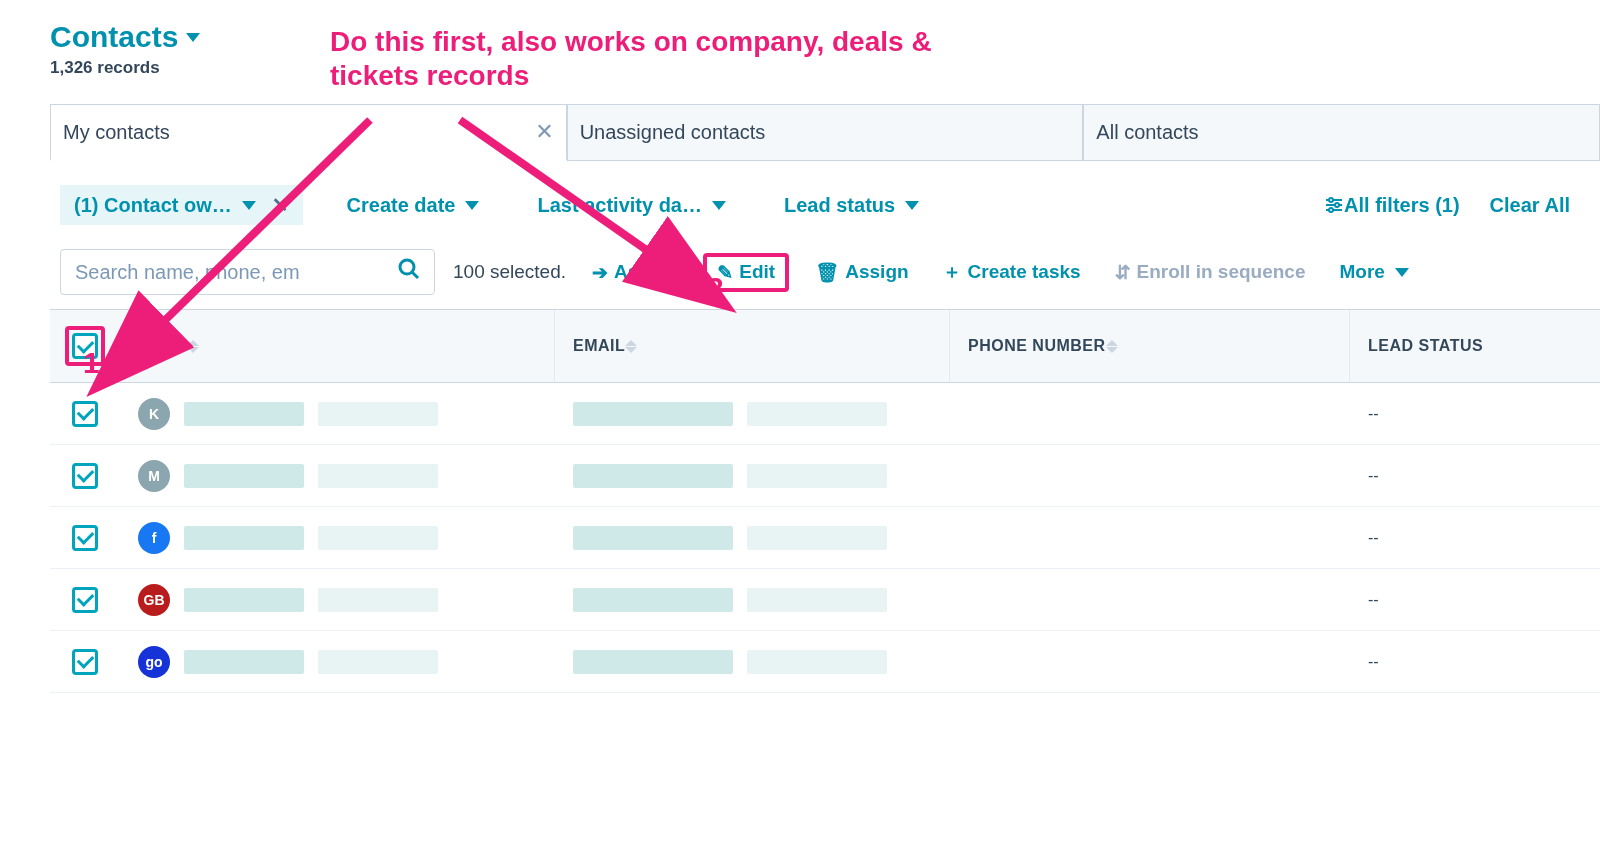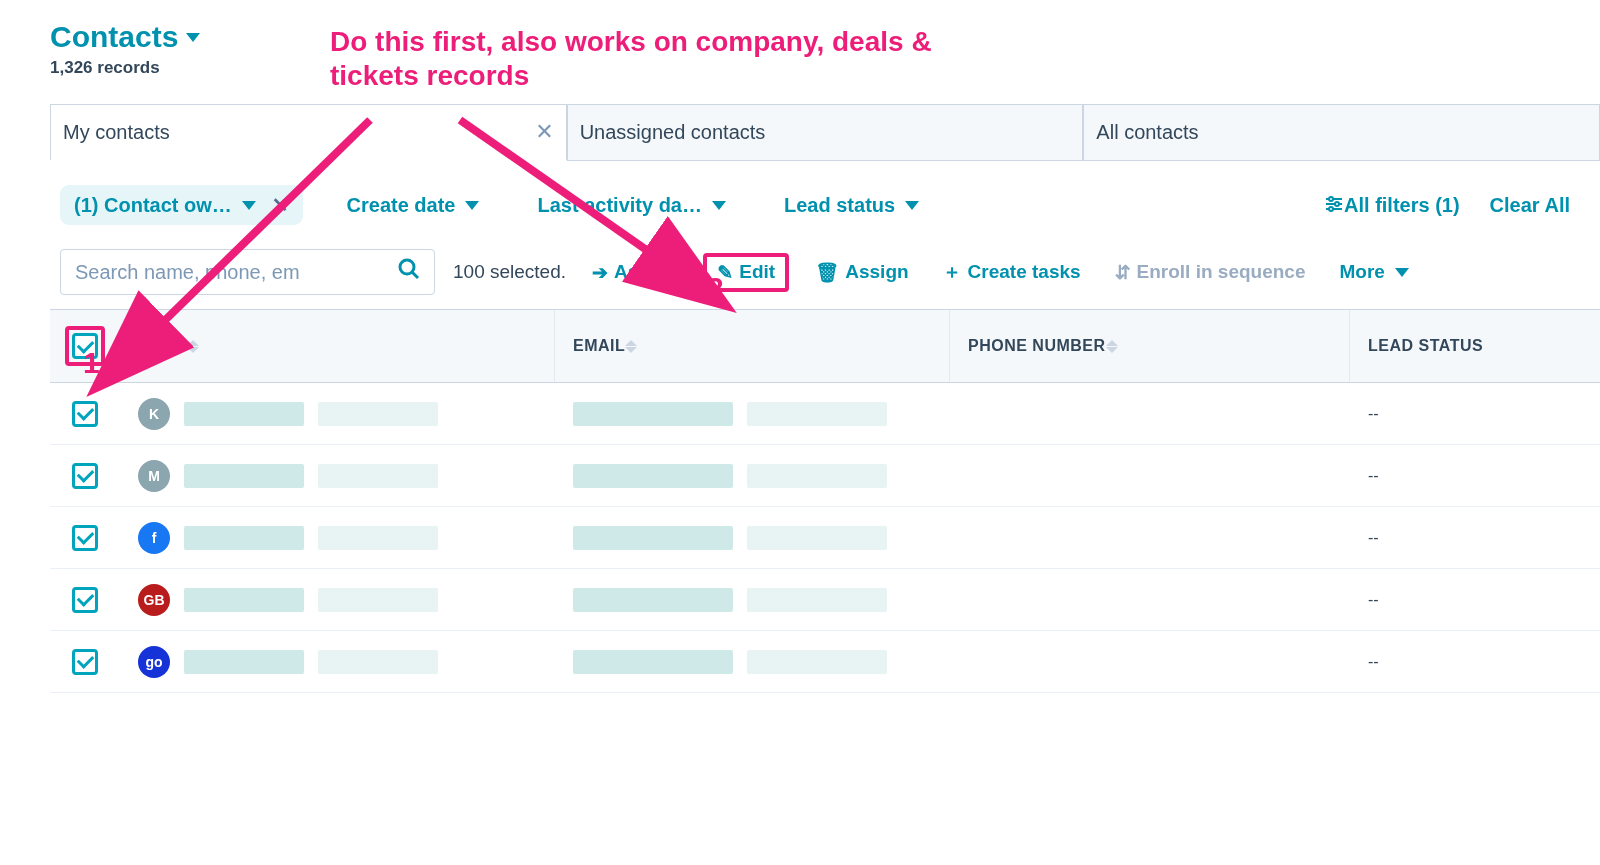--- a/index.html
+++ b/index.html
@@ -7,25 +7,25 @@
 .header{padding:20px 0 10px 50px}
 .title-row{display:flex;align-items:center;gap:8px}
 .title{font-size:30px;font-weight:600;color:#0091ae}
 .caret{width:0;height:0;border-left:7px solid transparent;border-right:7px solid transparent;border-top:9px solid #0091ae}
 .records{font-size:17px;font-weight:600;color:#33475b;margin-top:4px}
 .tabs{display:flex;margin-left:50px;margin-top:16px;border-bottom:1px solid #cbd6e2}
 .tab{flex:1;padding:14px 12px;font-size:20px;border:1px solid #cbd6e2;border-bottom:none;display:flex;align-items:center;justify-content:space-between;cursor:pointer;background:#f5f8fa}
 .tab.active{background:#fff;border-bottom:2px solid #fff;margin-bottom:-1px}
 .tab-close{font-size:22px;color:#7c98b6}
 .filters{display:flex;align-items:center;gap:30px;padding:24px 0 24px 60px}
-.filter-chip{display:flex;align-items:center;gap:10px;padding:8px 14px;border-radius:9px;font-size:20px;font-weight:600;color:#0091ae;cursor:pointer}
+.filter-chip{display:flex;align-items:center;gap:10px;padding:8px 14px;border-radius:0;font-size:20px;font-weight:600;color:#0091ae;cursor:pointer}
 .filter-chip.active{background:#e5f5f8}
 .filter-chip .caret{border-top-color:#0091ae}
 .chip-close{color:#516f90;font-size:20px;margin-left:6px}
-.filter-link{font-size:20px;font-weight:600;color:#0091ae;display:flex;cursor:pointer}
+.filter-link{font-size:20px;font-weight:600;color:#0091ae;display:flex;align-items:center;cursor:pointer}
 .search-action-row{display:flex;align-items:center;gap:18px;padding:0 0 14px 60px}
 .search-box{display:flex;align-items:center;border:1px solid #cbd6e2;border-radius:4px;padding:8px 14px;width:375px;font-size:20px;color:#7c98b6}
 .search-ph{flex:1;white-space:nowrap;overflow:hidden}
 .search-icon{color:#0091ae;font-size:22px;font-weight:700}
 .sel-count{font-size:19px}
 .action{display:flex;align-items:center;gap:6px;font-size:19px;font-weight:600;color:#0091ae;cursor:pointer;padding:6px 8px}
 .action.highlight{border:4px solid #ed1e79;border-radius:4px;padding:4px 10px}
 .action.muted{color:#99acc2}
 .table{margin-left:50px}
 .thead{display:flex;background:#f5f8fa;border-top:1px solid #cbd6e2;border-bottom:1px solid #cbd6e2}

